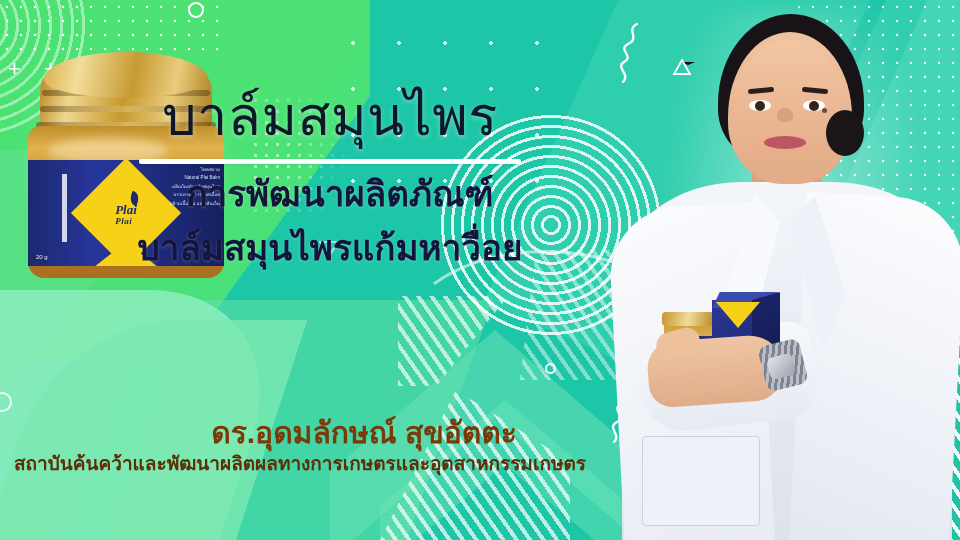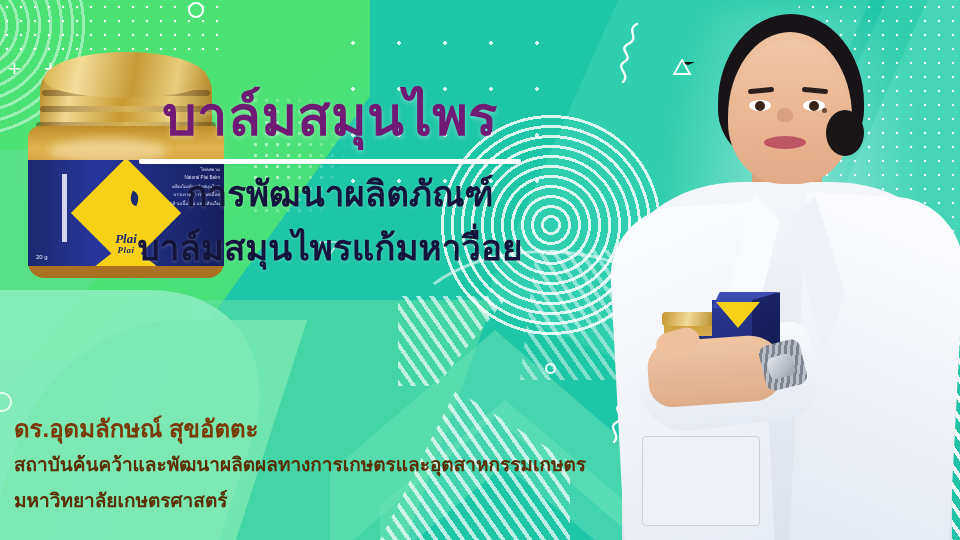--- a/index.html
+++ b/index.html
@@ -211,21 +211,21 @@
     width:78px;height:78px;background:#F7D117;
   }
   .label-tri-b{
     position:absolute;left:50%;bottom:-12px;transform:translateX(-50%);
     width:0;height:0;border-left:46px solid transparent;border-right:46px solid transparent;
     border-bottom:36px solid #F7D117;
   }
   .brand{
     position:absolute;left:50%;top:52%;transform:translate(-50%,-50%);
     color:#1b2a6e;font-family:"Liberation Serif",serif;font-style:italic;
-    font-size:13px;font-weight:700;text-align:center;line-height:1.05;white-space:nowrap;margin-top:29px;
+    font-size:13px;font-weight:700;text-align:left;line-height:1.05;white-space:nowrap;
   }
   .brand small{display:block;font-size:9px;letter-spacing:.5px;}
   .leaf{
     position:absolute;left:52%;top:30%;width:9px;height:13px;
     background:#1b2a6e;border-radius:0 80% 0 80%;transform:rotate(22deg);
   }
   .label-txt-r{
     position:absolute;right:4px;top:6px;width:62px;color:#e9ecff;
     font-size:4.6px;line-height:1.85;text-align:right;opacity:.92;
   }
@@ -389,44 +389,44 @@
     border-left:22px solid transparent;border-right:22px solid transparent;
     border-top:26px solid #F7D117;
   }
   .box-band{
     position:absolute;left:100px;top:350px;width:58px;height:4px;background:#F7D117;opacity:.85;
   }
 
   
   .title-block{position:absolute;left:0;top:88px;width:660px;text-align:center;}
   .title-main{
-    font-size:54px;font-weight:700;color:#701a75;line-height:1.05;
+    font-size:54px;font-weight:400;color:#0f172a;line-height:1.05;
     letter-spacing:.5px;
     text-shadow:0 2px 5px rgba(255,255,255,.35);
   }
   .divider{
     width:382px;height:5px;background:#ffffff;margin:14px auto 10px auto;
     border-radius:2px;box-shadow:0 1px 3px rgba(0,0,0,.08);
   }
   .sub1{
     font-size:35px;font-weight:700;color:#14143C;line-height:1.15;
     text-shadow:0 1px 3px rgba(255,255,255,.25);
     padding-left:20px;
   }
   .sub2{
     font-size:35px;font-weight:600;color:#14143C;line-height:1.15;margin-top:14px;
     text-shadow:0 1px 3px rgba(255,255,255,.25);
   }
 
   .footer{position:absolute;left:14px;top:416px;width:700px;}
   .presenter{
-    font-size:24px;font-weight:700;color:#7A3A08;line-height:1.1;
+    font-size:30px;font-weight:700;color:#7A3A08;line-height:1.1;text-align:center;
   }
   .affil{
-    font-size:19px;font-weight:600;color:#5C2E06;line-height:1.35;margin-top:10px;
+    font-size:19px;font-weight:600;color:#5C2E06;line-height:1.35;margin-top:2px;
   }
 </style>
 </head>
 <body>
 
 <div class="slide">
 
   <div class="bg-base"></div>
   <div class="band-diag"></div>
   <div class="band-diag2"></div>
@@ -556,16 +556,15 @@
   <div class="title-block">
     <div class="title-main">บาล์มสมุนไพร</div>
     <div class="divider"></div>
     <div class="sub1">การพัฒนาผลิตภัณฑ์</div>
     <div class="sub2">บาล์มสมุนไพรแก้มหาวื่อย</div>
   </div>
 
   <div class="footer">
     <div class="presenter">ดร.อุดมลักษณ์  สุขอัตตะ</div>
     <div class="affil">สถาบันค้นคว้าและพัฒนาผลิตผลทางการเกษตรและอุตสาหกรรมเกษตร</div>
-    <div class="affil">มหาวิทยาลัยเกษตรศาสตร์</div>
   </div>
 
 </div>
 
 </body></html>

